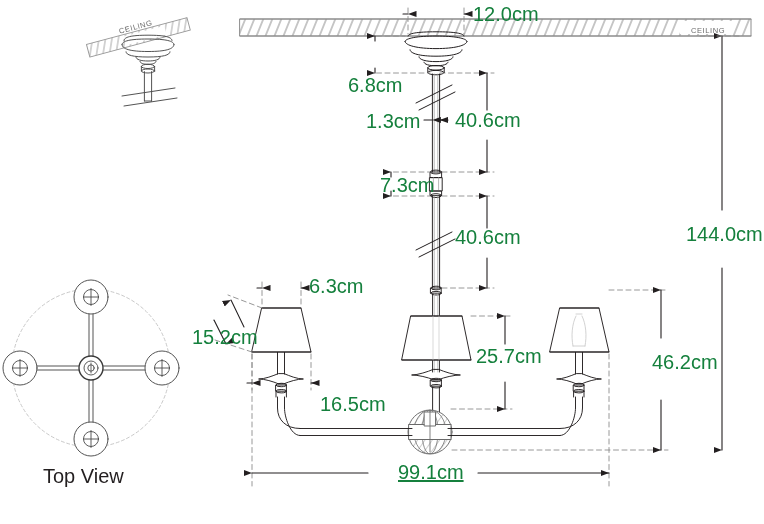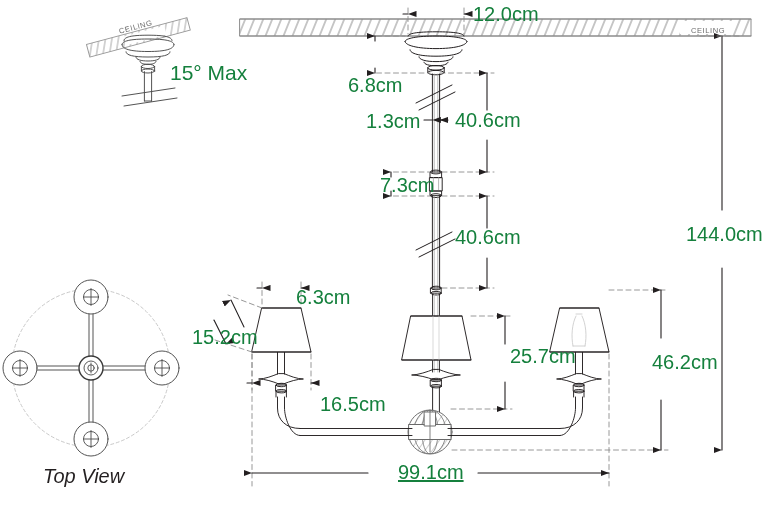--- a/index.html
+++ b/index.html
@@ -3,21 +3,21 @@
 <meta charset="utf-8">
 <style>
   html,body{margin:0;padding:0;background:#ffffff;}
   body{width:764px;height:524px;position:relative;overflow:hidden;
        font-family:"Liberation Sans", sans-serif;color:#231f20;}
   #stage{position:absolute;inset:0;width:764px;height:524px;}
   svg.layer{position:absolute;left:0;top:0;width:764px;height:524px;overflow:visible;}
   .dimtext{position:absolute;font-family:"Liberation Sans",sans-serif;
            font-size:20px;color:#15803d;white-space:nowrap;line-height:1;}
   .viewlabel{position:absolute;font-family:"Liberation Sans",sans-serif;
-             font-size:20px;color:#231f20;white-space:nowrap;line-height:1;font-style:italic;}
+             font-size:20px;color:#231f20;white-space:nowrap;line-height:1;}
   .ceiltext{position:absolute;font-size:7.5px;letter-spacing:.6px;color:#6b6b6b;
             font-family:"Liberation Sans",sans-serif;white-space:nowrap;}
 </style>
 </head>
 <body>
 
 <div id="stage">
 
   <svg class="layer" viewBox="0 0 764 524">
     <defs>
@@ -357,41 +357,40 @@
       <g stroke="#8c8c8c" stroke-width="0.9">
         <line x1="700" y1="36" x2="740" y2="36" stroke-dasharray="5 3.5"></line>
       </g>
     </g>
   </svg>
 
   <div class="ceiltext" style="left:691px;top:25.5px;">CEILING</div>
 
   <div class="ceiltext" style="left:118px;top:27px;transform:rotate(-15deg);transform-origin:0 0;">CEILING</div>
 
-  <div class="dimtext" style="left:170px;top:62px;font-size:21px;">15° Max</div>
 
   <div class="dimtext" style="left:473px;top:4px;">12.0cm</div>
 
   <div class="dimtext" style="left:348px;top:75px;">6.8cm</div>
 
   <div class="dimtext" style="left:455px;top:110px;">40.6cm</div>
 
   <div class="dimtext" style="left:366px;top:111px;">1.3cm</div>
 
   <div class="dimtext" style="left:380px;top:175px;">7.3cm</div>
 
   <div class="dimtext" style="left:455px;top:227px;">40.6cm</div>
 
-  <div class="dimtext" style="left:296px;top:276px;margin-top:11px;">6.3cm</div>
+  <div class="dimtext" style="left:309px;top:276px;">6.3cm</div>
 
   <div class="dimtext" style="left:192px;top:327px;">15.2cm</div>
 
   <div class="dimtext" style="left:320px;top:394px;">16.5cm</div>
 
-  <div class="dimtext" style="left:476px;top:346px;margin-left:34px;">25.7cm</div>
+  <div class="dimtext" style="left:476px;top:346px;">25.7cm</div>
 
   <div class="dimtext" style="left:652px;top:352px;">46.2cm</div>
 
   <div class="dimtext" style="left:686px;top:224px;">144.0cm</div>
 
   <div class="dimtext" style="left:398px;top:462px;text-decoration:underline;">99.1cm</div>
 
   <div class="viewlabel" style="left:43px;top:466px;">Top View</div>
 
 

